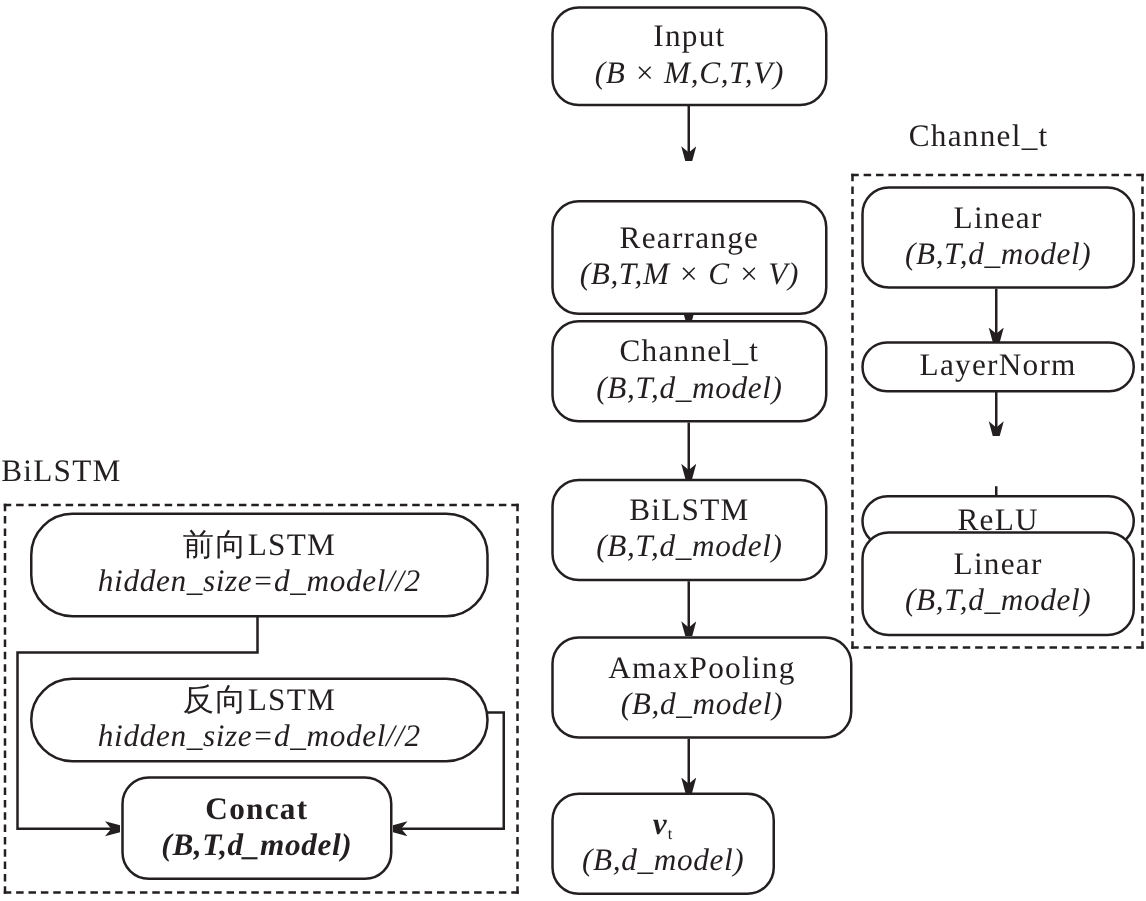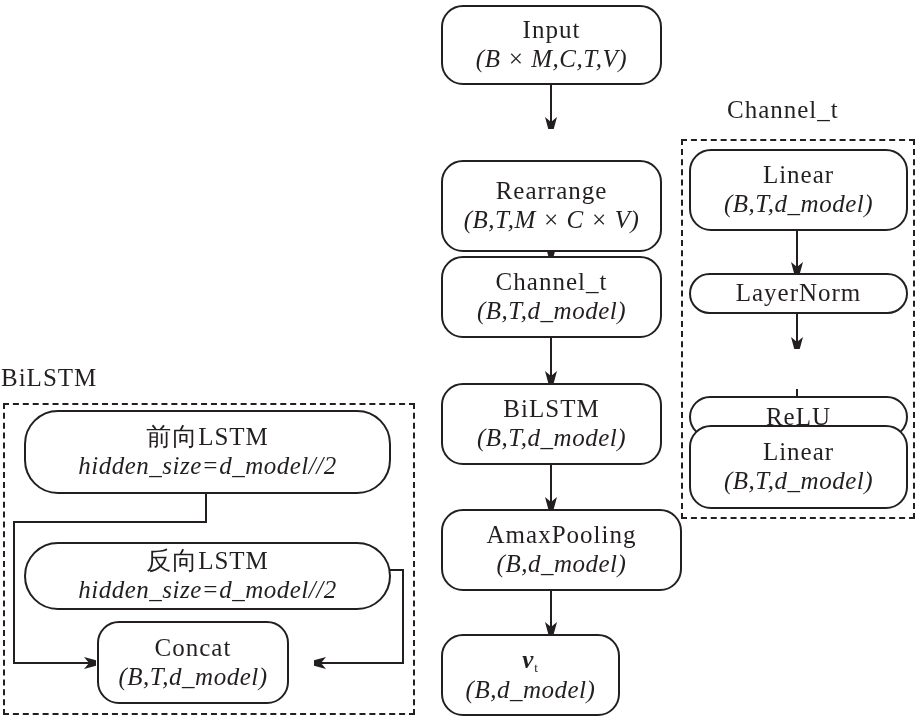--- a/index.html
+++ b/index.html
@@ -103,16 +103,16 @@
 <div class="box lsbox" style="left:24px;top:410px;width:367px;height:84px;">
   <div class="t1">前向LSTM</div>
   <div class="t2 it">hidden_size=d_model//2</div>
 </div>
 
 <div class="box lsbox" style="left:24px;top:529px;width:367px;height:68px;margin-top:13px;">
   <div class="t1">反向LSTM</div>
   <div class="t2 it">hidden_size=d_model//2</div>
 </div>
 
-<div class="box" style="left:97px;top:621px;width:192px;height:83px;">
+<div class="box" style="left:97px;top:621px;width:217px;height:83px;font-weight:bold;">
   <div class="t1">Concat</div>
   <div class="t2 it">(B,T,d_model)</div>
 </div>
 
 </body></html>

